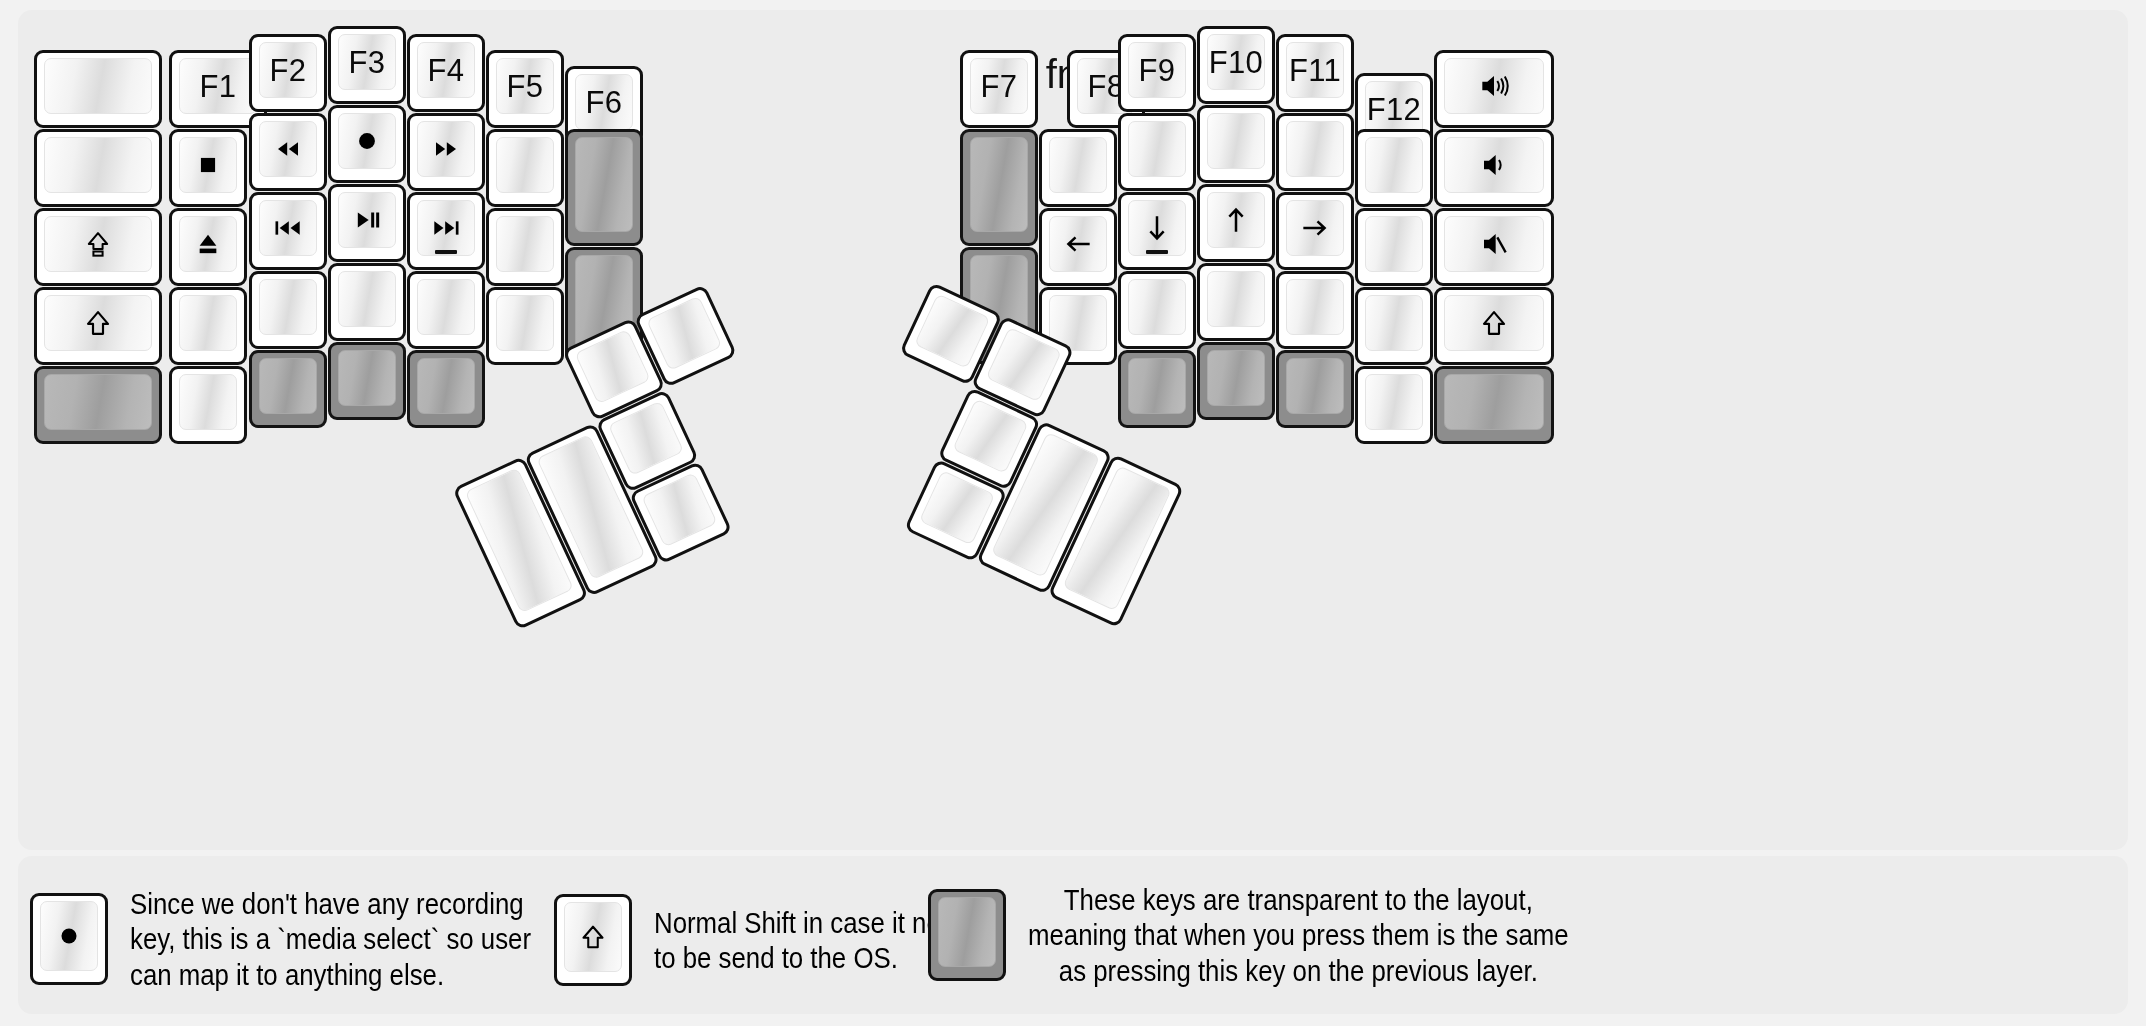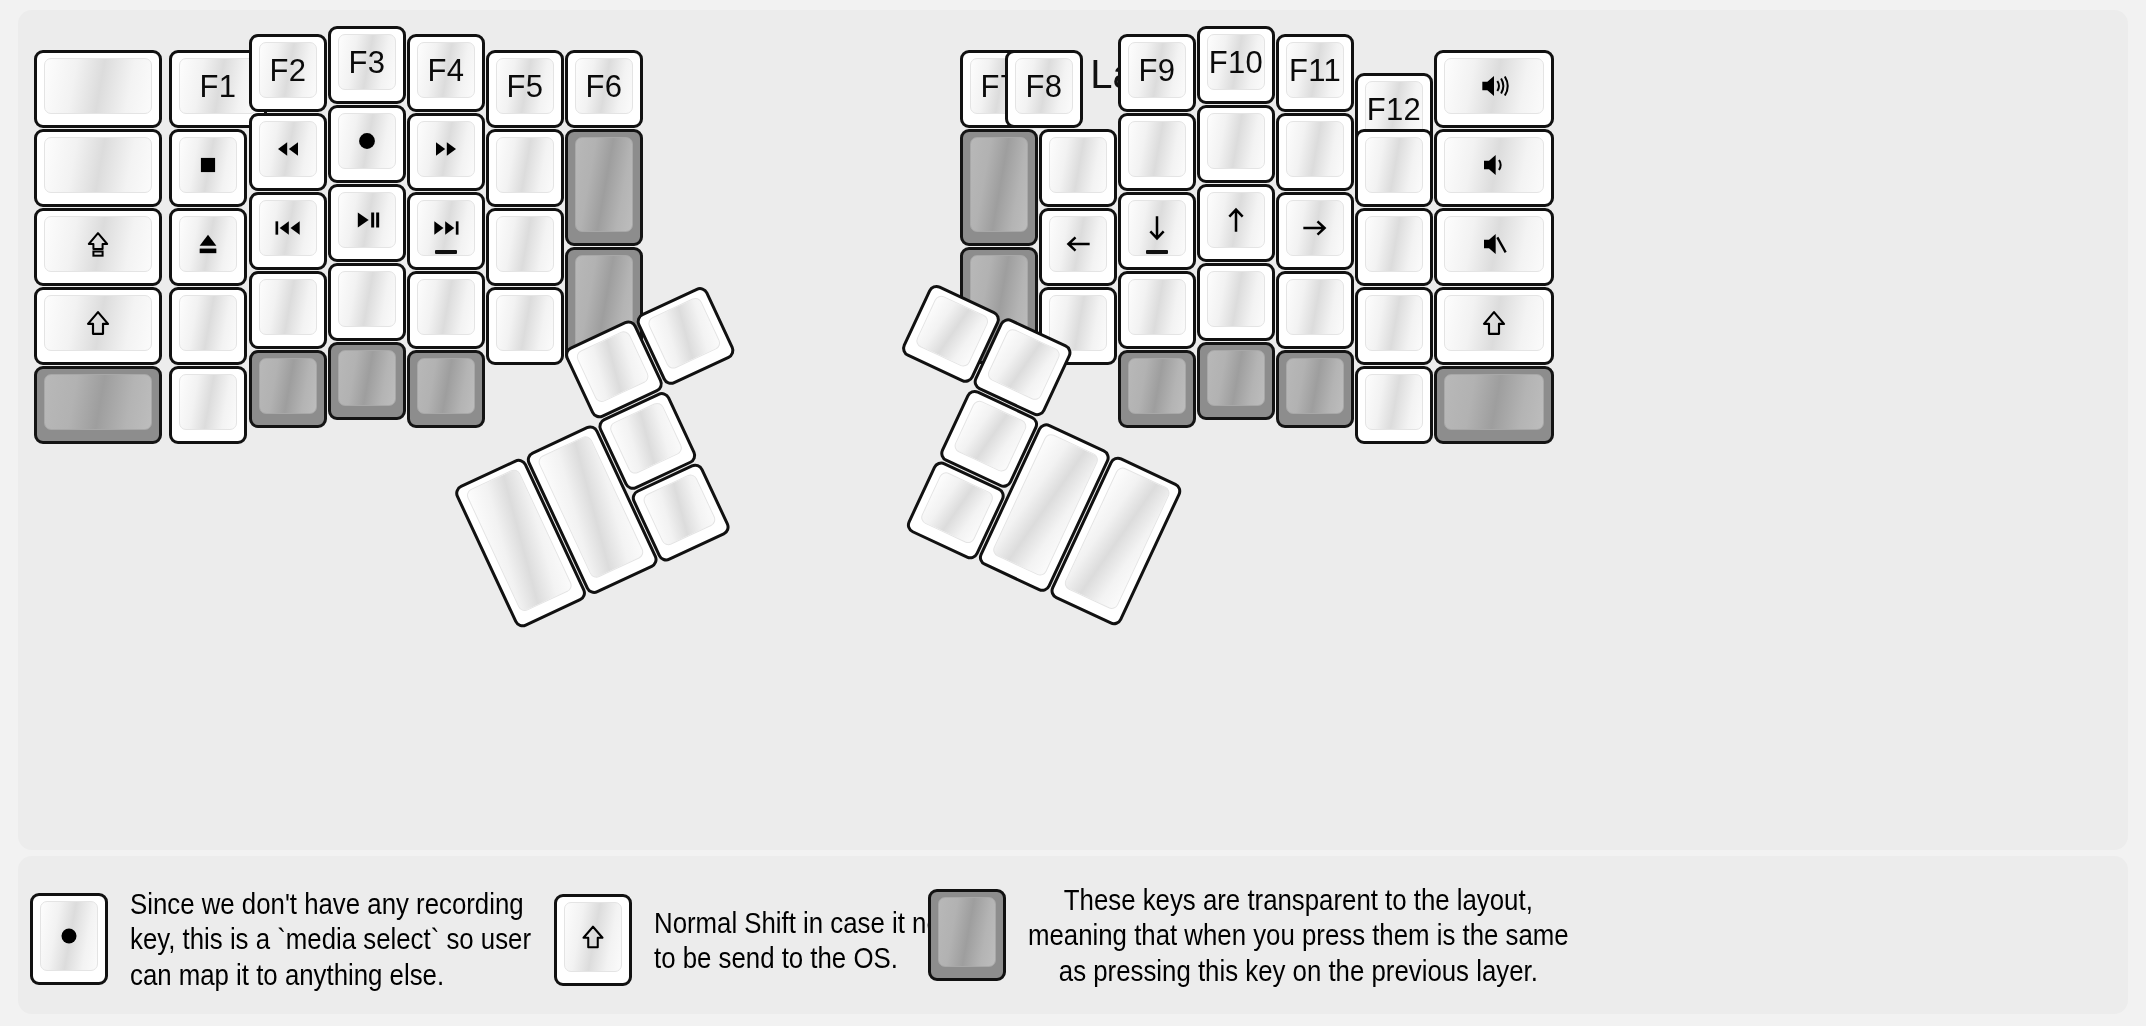--- a/index.html
+++ b/index.html
@@ -202,21 +202,21 @@
             <div class="cap"></div>
           </div>
           <div class="key" style="left: 468px; top: 198px; width: 78px; height: 78px;">
             <div class="cap"></div>
           </div>
           <div class="key" style="left: 468px; top: 277px; width: 78px; height: 78px;">
             <div class="cap"></div>
           </div>
         </div>
         <div style="position: absolute; left: 0px; top: 0px;">
-          <div class="key" style="left: 547px; top: 40px; width: 78px; height: 78px;">
+          <div class="key" style="left: 547px; top: 56px; width: 78px; height: 78px;">
             <div class="cap">
               <span class="lbl">F6</span>
             </div>
           </div>
           <div class="key trans" style="left: 547px; top: 119px; width: 78px; height: 117px;">
             <div class="cap"></div>
           </div>
           <div class="key trans" style="left: 547px; top: 237px; width: 78px; height: 117px;">
             <div class="cap"></div>
           </div>
@@ -250,21 +250,21 @@
             </div>
           </div>
           <div class="key trans" style="left: 942px; top: 119px; width: 78px; height: 117px;">
             <div class="cap"></div>
           </div>
           <div class="key trans" style="left: 942px; top: 237px; width: 78px; height: 117px;">
             <div class="cap"></div>
           </div>
         </div>
         <div style="position: absolute; left: 0px; top: 0px;">
-          <div class="key" style="left: 987px; top: 40px; width: 78px; height: 78px;">
+          <div class="key" style="left: 1049px; top: 40px; width: 78px; height: 78px;">
             <div class="cap">
               <span class="lbl">F8</span>
             </div>
           </div>
           <div class="key" style="left: 1021px; top: 119px; width: 78px; height: 78px;">
             <div class="cap"></div>
           </div>
           <div class="key" style="left: 1021px; top: 198px; width: 78px; height: 78px;">
             <div class="cap">
               <svg width="40" height="40" viewBox="0 0 48 48">

